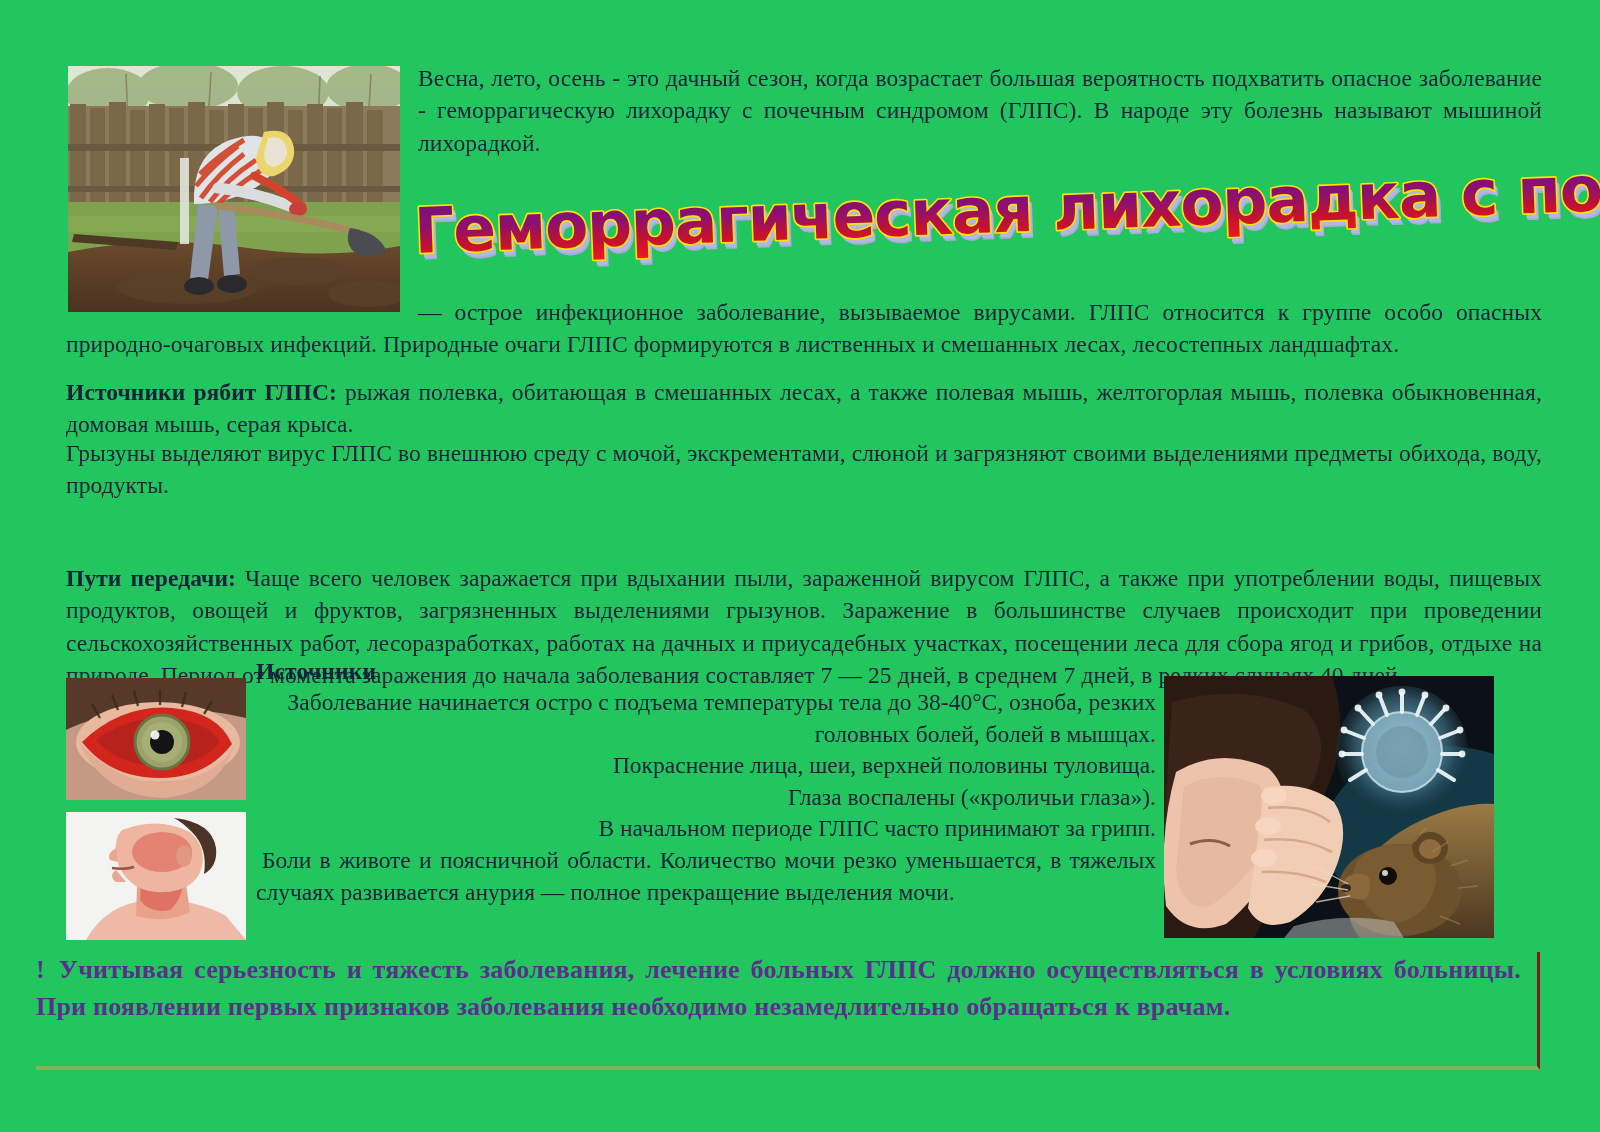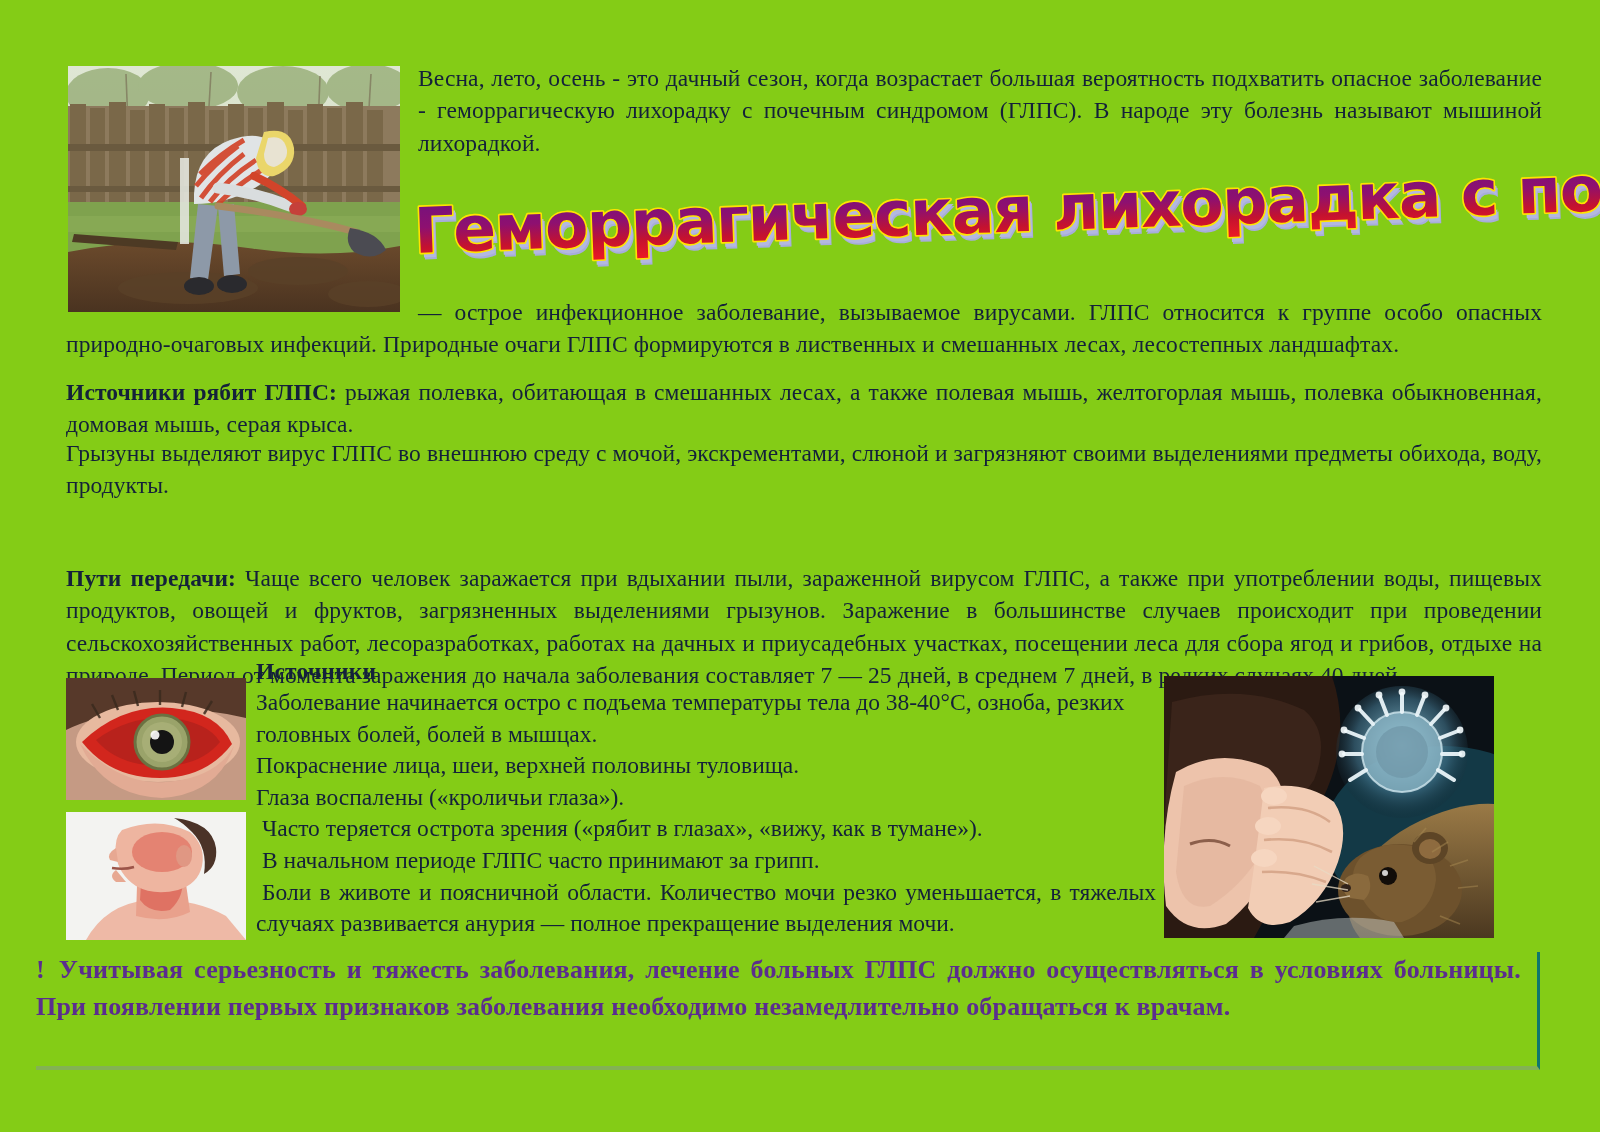--- a/index.html
+++ b/index.html
@@ -5,21 +5,21 @@
 <style>
   html, body {
     margin: 0;
     padding: 0;
     background: #ffffff;
   }
   #poster {
     position: relative;
     width: 1600px;
     height: 1132px;
-    background: #84cc16;
+    background: #22c55e;
     font-family: "Liberation Serif", "DejaVu Serif", serif;
     color: #111827;
     overflow: hidden;
   }
 
   
   .para {
     position: absolute;
     font-size: 23.5px;
     line-height: 1.38;
@@ -77,42 +77,42 @@
     letter-spacing: .2px;
   }
   #symptoms .sym-line {
     font-size: 23.5px;
     line-height: 1.345;
     color: #14213a;
     text-align: justify;
     text-justify: inter-word;
   }
   #symptoms .sym-line.indent { text-indent: 6px; }
-  #symptoms .sym-line.nojust { text-align: left; }
+  #symptoms .sym-line.nojust { text-align: right; }
 
   
   .photo {
     position: absolute;
     overflow: hidden;
     background: #7d7d72;
   }
   #photo-garden { left: 68px;  top: 66px;  width: 332px; height: 246px; }
   #photo-eye    { left: 66px;  top: 678px; width: 180px; height: 122px; }
   #photo-neck   { left: 66px;  top: 812px; width: 180px; height: 128px; }
   #photo-mouse  { left: 1164px;top: 676px; width: 330px; height: 262px; }
   .photo svg { display: block; width: 100%; height: 100%; }
 
   
   #warning {
     position: absolute;
     left: 36px;
     top: 952px;
     width: 1504px;
     height: 118px;
-    border-right: 3px solid #0f766e;
+    border-right: 3px solid #7f1d1d;
     border-bottom: 4px solid #83b254;
     box-sizing: border-box;
   }
   #warning .wtext {
     font-size: 26px;
     line-height: 1.42;
     font-weight: bold;
     color: #5b2d8e;
     text-align: justify;
     text-justify: inter-word;
@@ -305,21 +305,20 @@
 
       <ellipse cx="118" cy="44" rx="8" ry="11" fill="#e09783"></ellipse>
     </svg>
   </div>
 
   <div id="symptoms">
     <h2>Источники</h2>
     <div class="sym-line nojust">Заболевание начинается остро с подъема температуры тела до 38-40°C, озноба, резких головных болей, болей в мышцах.</div>
     <div class="sym-line nojust">Покраснение лица, шеи, верхней половины туловища.</div>
     <div class="sym-line nojust">Глаза воспалены («кроличьи глаза»).</div>
-    <div class="sym-line nojust indent">Часто  теряется острота зрения («рябит в глазах», «вижу, как в тумане»).</div>
     <div class="sym-line nojust indent">В начальном периоде ГЛПС часто принимают за грипп.</div>
     <div class="sym-line indent">Боли в животе и поясничной области. Количество мочи резко уменьшается, в тяжелых случаях развивается анурия — полное прекращение выделения мочи.</div>
   </div>
 
   <div class="photo" id="photo-mouse">
     <svg viewBox="0 0 330 262" preserveAspectRatio="none" aria-hidden="true">
       <defs>
         <radialGradient id="virGlow" cx="50%" cy="45%" r="60%">
           <stop offset="0%" stop-color="#9fd8ea" stop-opacity=".95"></stop>
           <stop offset="60%" stop-color="#3f6f86" stop-opacity=".65"></stop>

